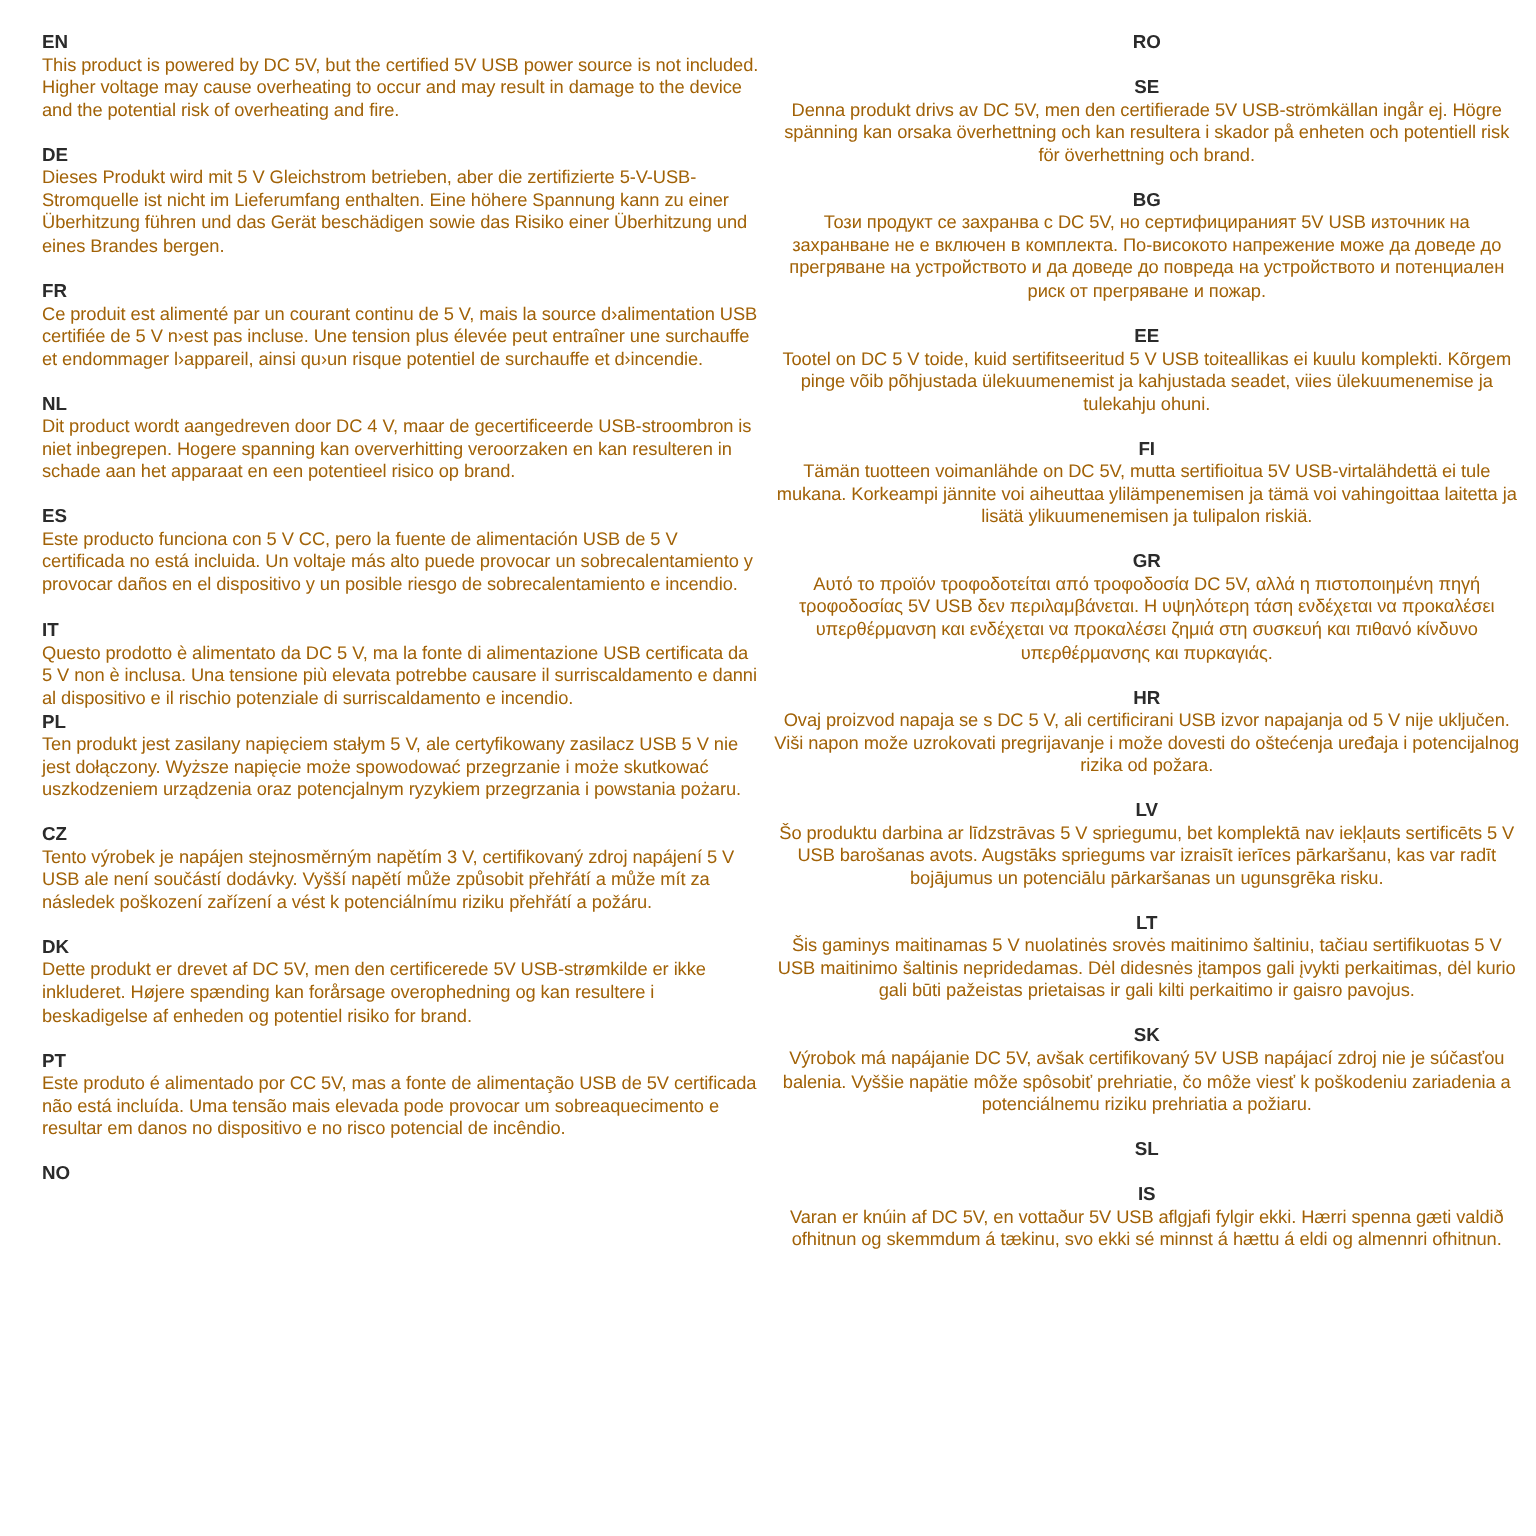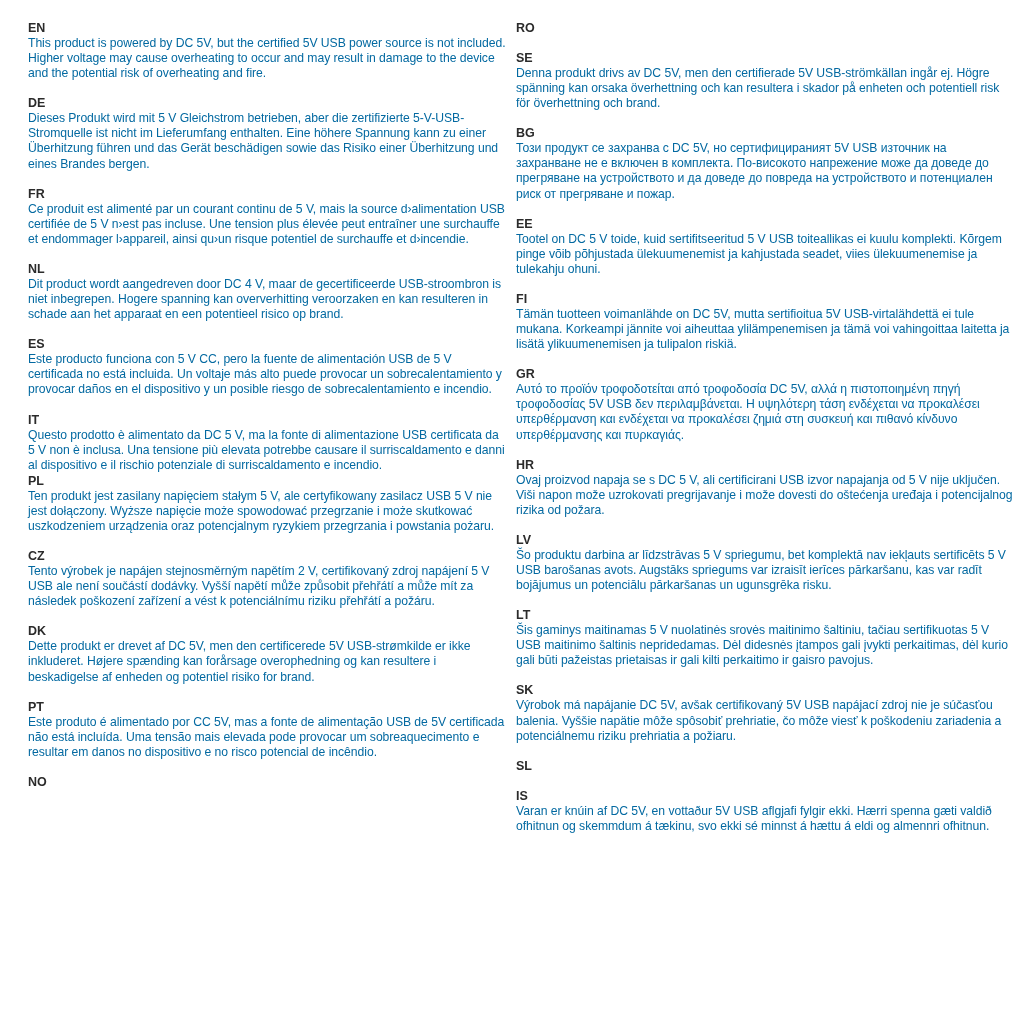--- a/index.html
+++ b/index.html
@@ -19,40 +19,40 @@
     width: 1024px;
     height: 872px;
     padding: 21px 20px 0 28px;
     display: flex;
     column-gap: 9px;
   }
   .col {
     flex: 0 0 auto;
   }
   .col-left  { width: 479px; }
-  .col-right { width: 497px; }
+  .col-right { width: 497px; text-align: center; }
   .lang-section {
     margin: 0 0 15px 0;
   }
   .lang-section.tight {
     margin-bottom: 1px;
   }
   .lang-code {
     margin: 0;
     font-size: 12.5px;
     line-height: 15px;
     font-weight: 700;
     color: #2b2b2b;
   }
   .lang-text {
     margin: 0;
     font-size: 12.2px;
     line-height: 15.1px;
     letter-spacing: -0.05px;
-    color: #0369a1;
+    color: #a16207;
   }
 </style>
 </head>
 <body>
 
 <div class="page">
 
   <div class="col col-left">
     <div class="lang-section">
       <div class="lang-code">EN</div>
@@ -77,21 +77,21 @@
     <div class="lang-section tight">
       <div class="lang-code">IT</div>
       <p class="lang-text">Questo prodotto è alimentato da DC 5 V, ma la fonte di alimentazione USB certificata da 5 V non è inclusa. Una tensione più elevata potrebbe causare il surriscaldamento e danni al dispositivo e il rischio potenziale di surriscaldamento e incendio.</p>
     </div>
     <div class="lang-section">
       <div class="lang-code">PL</div>
       <p class="lang-text">Ten produkt jest zasilany napięciem stałym 5 V, ale certyfikowany zasilacz USB 5 V nie jest dołączony. Wyższe napięcie może spowodować przegrzanie i może skutkować uszkodzeniem urządzenia oraz potencjalnym ryzykiem przegrzania i powstania pożaru.</p>
     </div>
     <div class="lang-section">
       <div class="lang-code">CZ</div>
-      <p class="lang-text">Tento výrobek je napájen stejnosměrným napětím 2 V, certifikovaný zdroj napájení 5 V USB ale není součástí dodávky. Vyšší napětí může způsobit přehřátí a může mít za následek poškození zařízení a vést k potenciálnímu riziku přehřátí a požáru.</p>
+      <p class="lang-text">Tento výrobek je napájen stejnosměrným napětím 3 V, certifikovaný zdroj napájení 5 V USB ale není součástí dodávky. Vyšší napětí může způsobit přehřátí a může mít za následek poškození zařízení a vést k potenciálnímu riziku přehřátí a požáru.</p>
     </div>
     <div class="lang-section">
       <div class="lang-code">DK</div>
       <p class="lang-text">Dette produkt er drevet af DC 5V, men den certificerede 5V USB-strømkilde er ikke inkluderet. Højere spænding kan forårsage overophedning og kan resultere i beskadigelse af enheden og potentiel risiko for brand.</p>
     </div>
     <div class="lang-section">
       <div class="lang-code">PT</div>
       <p class="lang-text">Este produto é alimentado por CC 5V, mas a fonte de alimentação USB de 5V certificada não está incluída. Uma tensão mais elevada pode provocar um sobreaquecimento e resultar em danos no dispositivo e no risco potencial de incêndio.</p>
     </div>
     <div class="lang-section">

